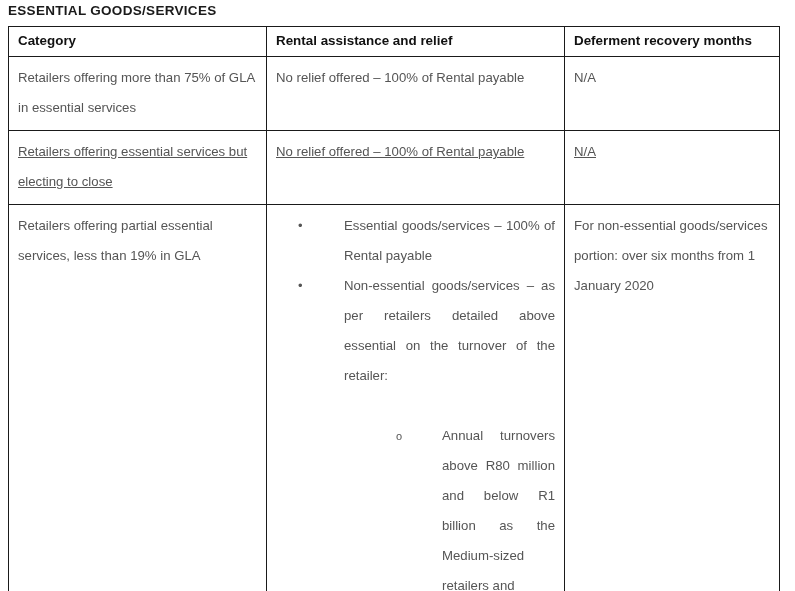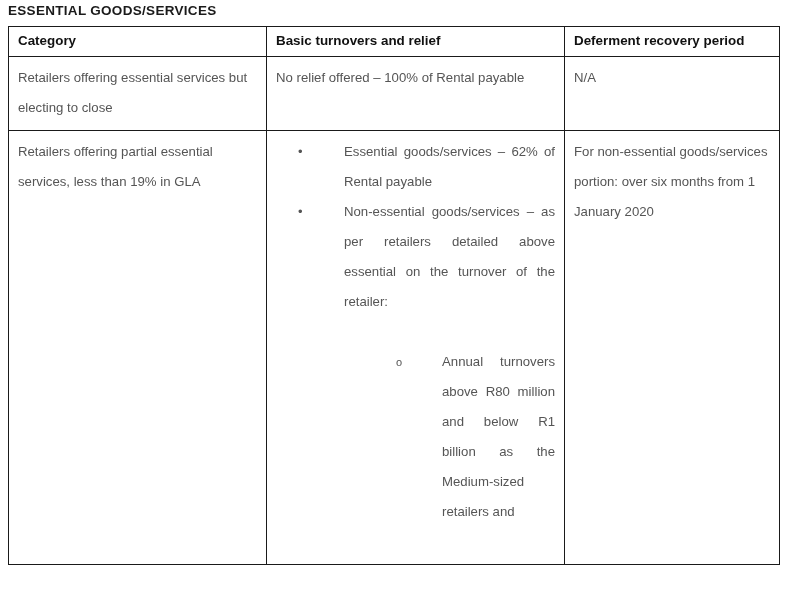--- a/index.html
+++ b/index.html
@@ -64,21 +64,21 @@
     font-weight: bold;
     color: #111111;
     line-height: 18px;
     padding-top: 5px;
     padding-bottom: 6px;
     font-size: 13.4px;
   }
 
   
   tr.row-1 td { height: 34px; }
-  tr.row-2 td { height: 34px; }
+  tr.row-2 td { height: 34px; text-decoration: underline; }
   tr.row-3 td { height: 420px; }
 
   .cell-text {
     display: block;
   }
 
   
   .bullet-block {
     display: block;
   }
@@ -139,26 +139,37 @@
 
   <table class="relief-table">
     <colgroup>
       <col class="c1">
       <col class="c2">
       <col class="c3">
     </colgroup>
     <thead>
       <tr>
         <th>Category</th>
-        <th>Basic turnovers and relief</th>
-        <th>Deferment recovery period</th>
+        <th>Rental assistance and relief</th>
+        <th>Deferment recovery months</th>
       </tr>
     </thead>
     <tbody>
 
+      <tr class="row-1">
+        <td>
+          <span class="cell-text">Retailers offering more than 75% of GLA in essential services</span>
+        </td>
+        <td>
+          <span class="cell-text">No relief offered – 100% of Rental payable</span>
+        </td>
+        <td>
+          <span class="cell-text">N/A</span>
+        </td>
+      </tr>
 
       <tr class="row-2">
         <td>
           <span class="cell-text">Retailers offering essential services but electing to close</span>
         </td>
         <td>
           <span class="cell-text">No relief offered – 100% of Rental payable</span>
         </td>
         <td>
           <span class="cell-text">N/A</span>
@@ -168,21 +179,21 @@
       <tr class="row-3">
         <td>
           <span class="cell-text">Retailers offering partial essential services, less than 19% in GLA</span>
         </td>
         <td>
 
           <div class="bullet-block">
 
             <p class="bullet-item">
               <span class="marker">•</span>
-              <span>Essential goods/services – 62% of Rental payable</span>
+              <span>Essential goods/services – 100% of Rental payable</span>
             </p>
 
             <p class="bullet-item">
               <span class="marker">•</span>
               <span>Non-essential goods/services – as per retailers detailed above essential on the turnover of the retailer:</span>
             </p>
 
             <span class="spacer-line"></span>
 
             <div class="sub-group">

